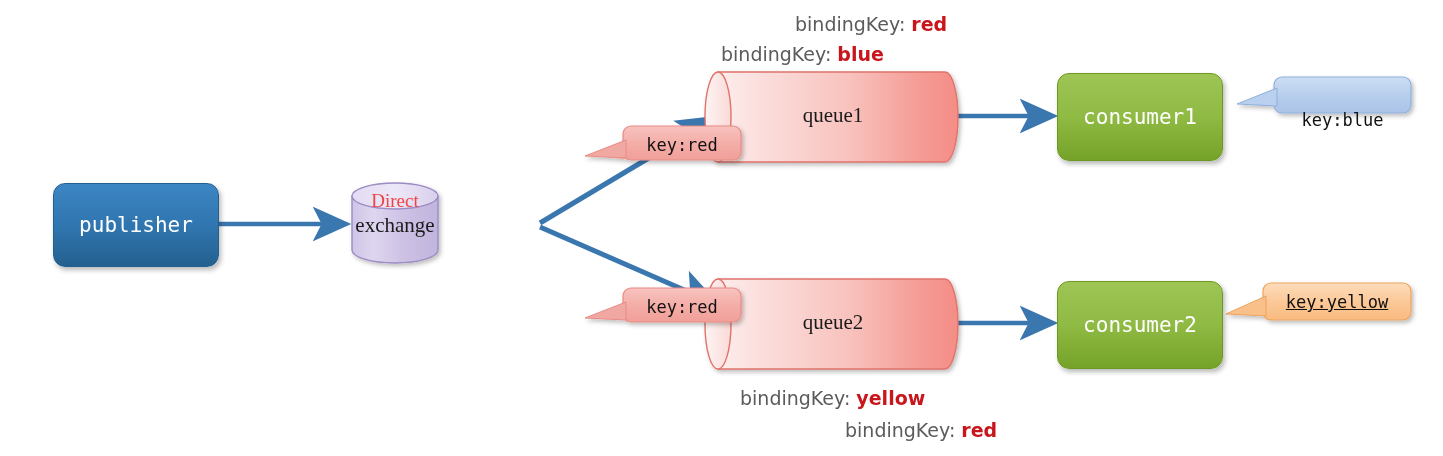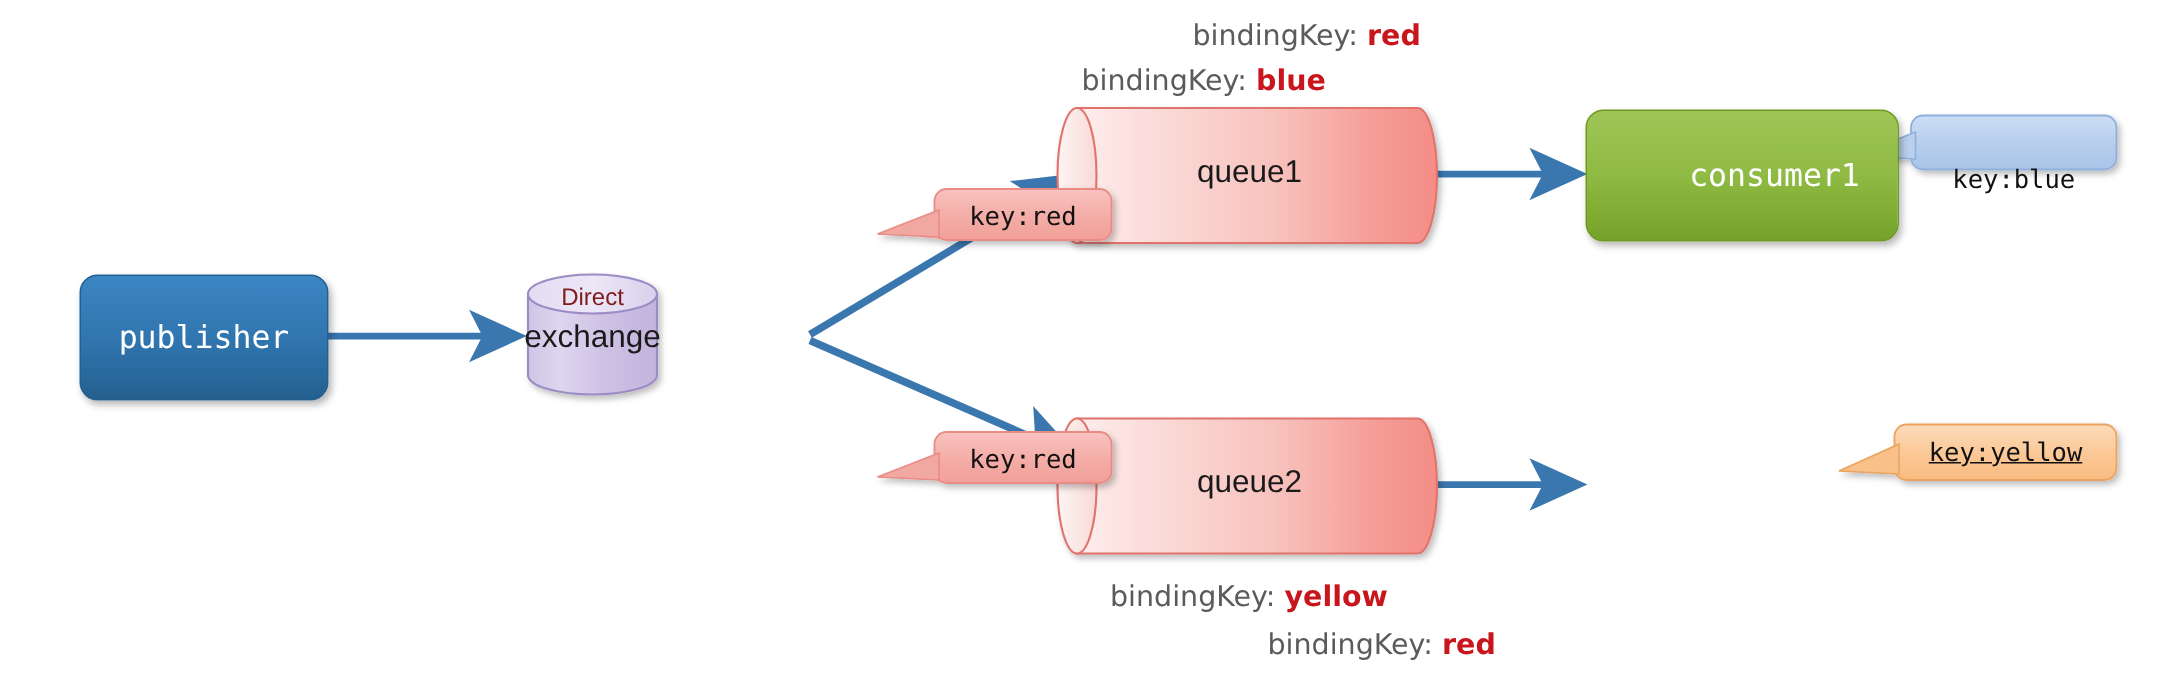--- a/index.html
+++ b/index.html
@@ -52,35 +52,34 @@
     color: #ffffff;
     box-shadow: 2px 3px 5px rgba(0,0,0,0.28);
   }
   .node-publisher {
     background: linear-gradient(to bottom, #3c86c4 0%, #2f74ad 55%, #24608f 100%);
     border: 1px solid #24608f;
   }
   .node-consumer {
     background: linear-gradient(to bottom, #9ec556 0%, #8fba43 50%, #75a228 100%);
     border: 1px solid #6e991f;
-    padding-left: 43px;
   }
 
   
   .cyl-text {
     position: absolute;
-    font-family: Liberation Sans, sans-serif;
+    font-family: Liberation Serif, serif;
     font-size: 21px;
     color: #1a1a1a;
     white-space: nowrap;
     text-align: center;
   }
   .cyl-text.small {
-    font-size: 16px;
-    color: #7f1d1d;
+    font-size: 19px;
+    color: #ef4444;
   }
 
   
   .callout-text {
     position: absolute;
     font-family: "DejaVu Sans Mono", monospace;
     font-size: 17px;
     color: #111111;
     white-space: nowrap;
     text-align: center;
@@ -227,20 +226,23 @@
   <div class="cyl-text small" style="left:345px; top:190px; width:100px;">Direct</div>
   <div class="cyl-text" style="left:333px; top:213px; width:124px;">exchange</div>
 
   <div class="cyl-text" style="left:763px; top:103px; width:140px;">queue1</div>
   <div class="cyl-text" style="left:763px; top:310px; width:140px;">queue2</div>
 
   <div class="node-box node-consumer" style="left:1057px; top:73px; width:164px; height:86px;">
     <span>consumer1</span>
   </div>
 
+  <div class="node-box node-consumer" style="left:1057px; top:281px; width:164px; height:86px;">
+    <span>consumer2</span>
+  </div>
 
   <div class="callout-text" style="left:623px; top:135px; width:118px;">key:red</div>
 
   <div class="callout-text" style="left:623px; top:297px; width:118px;">key:red</div>
 
   <div class="callout-text" style="left:1274px; top:86px; width:137px;margin-top:24px;">key:blue</div>
 
   <div class="callout-text" style="left:1263px; top:292px; width:148px;text-decoration:underline;">key:yellow</div>
 
 </div>

